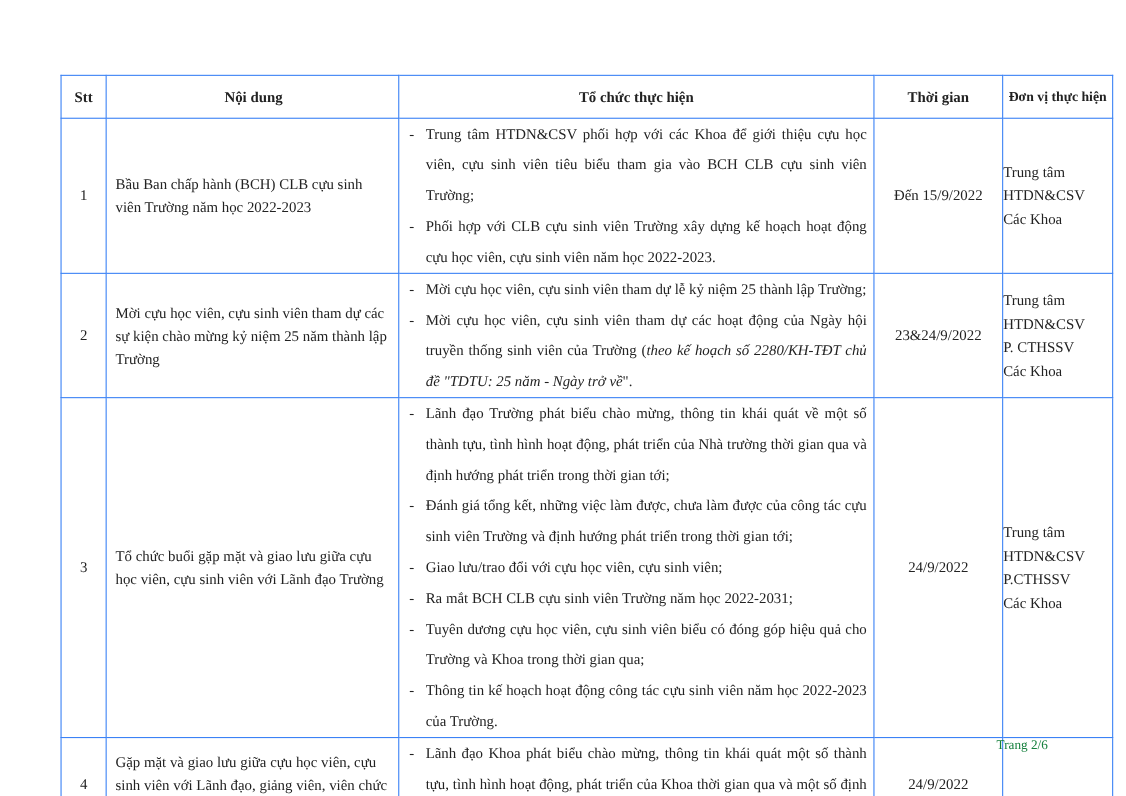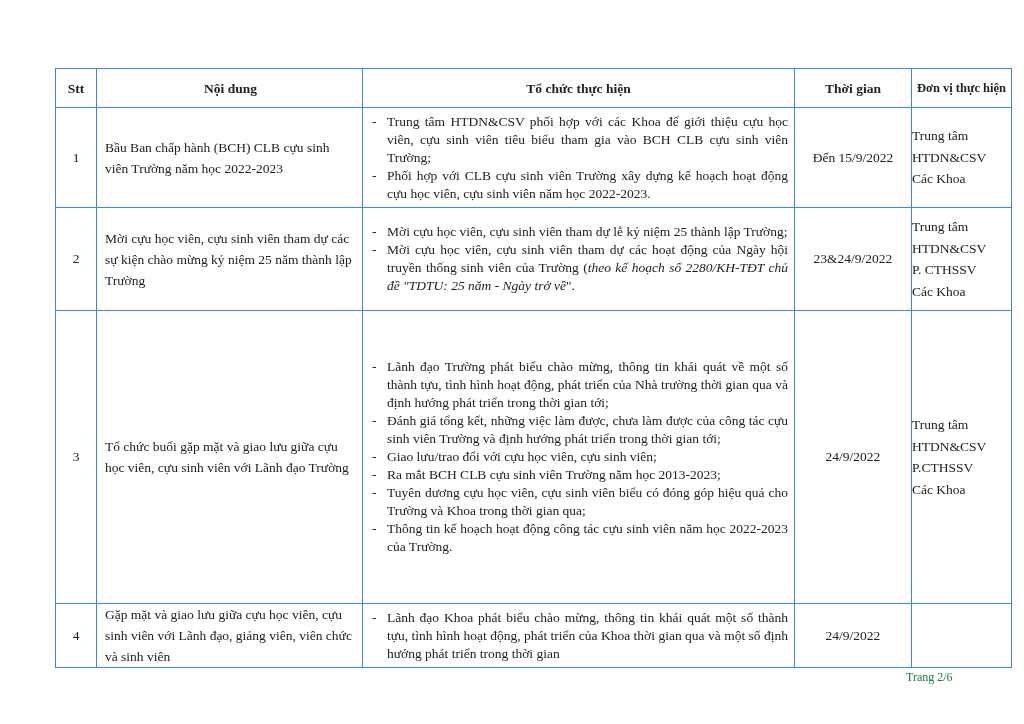--- a/index.html
+++ b/index.html
@@ -11,21 +11,21 @@
     position:absolute; left:55px; top:68px;
     border-collapse:collapse; table-layout:fixed;
     width:929px;
   }
   .tbl td, .tbl th {
     border:1px solid #3b82f6; vertical-align:middle; padding:0;
   }
   .tbl th { font-weight:bold; font-size:13.5px; text-align:center; height:38px; line-height:17px; }
   .c-stt { width:40px; text-align:center; font-size:13.5px; }
   .c-nd { width:251px; font-size:13.5px; line-height:21px; padding:0 6px 0 8px !important; text-align:left; }
-  .c-tc { width:419px; font-size:13.5px; line-height:18px; padding:0 6px 0 6px !important; }
+  .c-tc { width:419px; font-size:13.5px; line-height:28px; padding:0 6px 0 6px !important; }
   .c-tg { width:116px; text-align:center; font-size:13.5px; }
   .c-dv { width:99px; text-align:left; font-size:13.5px; line-height:21.5px; }
   .th-small { font-size:12.5px !important; line-height:17px; }
   ul.dash { list-style:none; margin:0; padding:0; }
   ul.dash li { position:relative; padding-left:18px; text-align:justify; }
   ul.dash li::before { content:"-"; position:absolute; left:3px; top:0; }
   .unit-line { display:block; }
   .it { font-style:italic; }
   .r1 { height:100px; }
   .r2 { height:103px; }
@@ -86,21 +86,21 @@
     </tr>
 
     <tr class="r3">
       <td class="c-stt">3</td>
       <td class="c-nd">Tổ chức buổi gặp mặt và giao lưu giữa cựu học viên, cựu sinh viên với Lãnh đạo Trường</td>
       <td class="c-tc">
         <ul class="dash">
           <li>Lãnh đạo Trường phát biểu chào mừng, thông tin khái quát về một số thành tựu, tình hình hoạt động, phát triển của Nhà trường thời gian qua và định hướng phát triển trong thời gian tới;</li>
           <li>Đánh giá tổng kết, những việc làm được, chưa làm được của công tác cựu sinh viên Trường và định hướng phát triển trong thời gian tới;</li>
           <li>Giao lưu/trao đổi với cựu học viên, cựu sinh viên;</li>
-          <li>Ra mắt BCH CLB cựu sinh viên Trường năm học 2013-2023;</li>
+          <li>Ra mắt BCH CLB cựu sinh viên Trường năm học 2022-2031;</li>
           <li>Tuyên dương cựu học viên, cựu sinh viên biểu có đóng góp hiệu quả cho Trường và Khoa trong thời gian qua;</li>
           <li>Thông tin kế hoạch hoạt động công tác cựu sinh viên năm học 2022-2023 của Trường.</li>
         </ul>
       </td>
       <td class="c-tg">24/9/2022</td>
       <td class="c-dv">
         <span class="unit-line">Trung tâm</span>
         <span class="unit-line">HTDN&amp;CSV</span>
         <span class="unit-line">P.CTHSSV</span>
         <span class="unit-line">Các Khoa</span>

